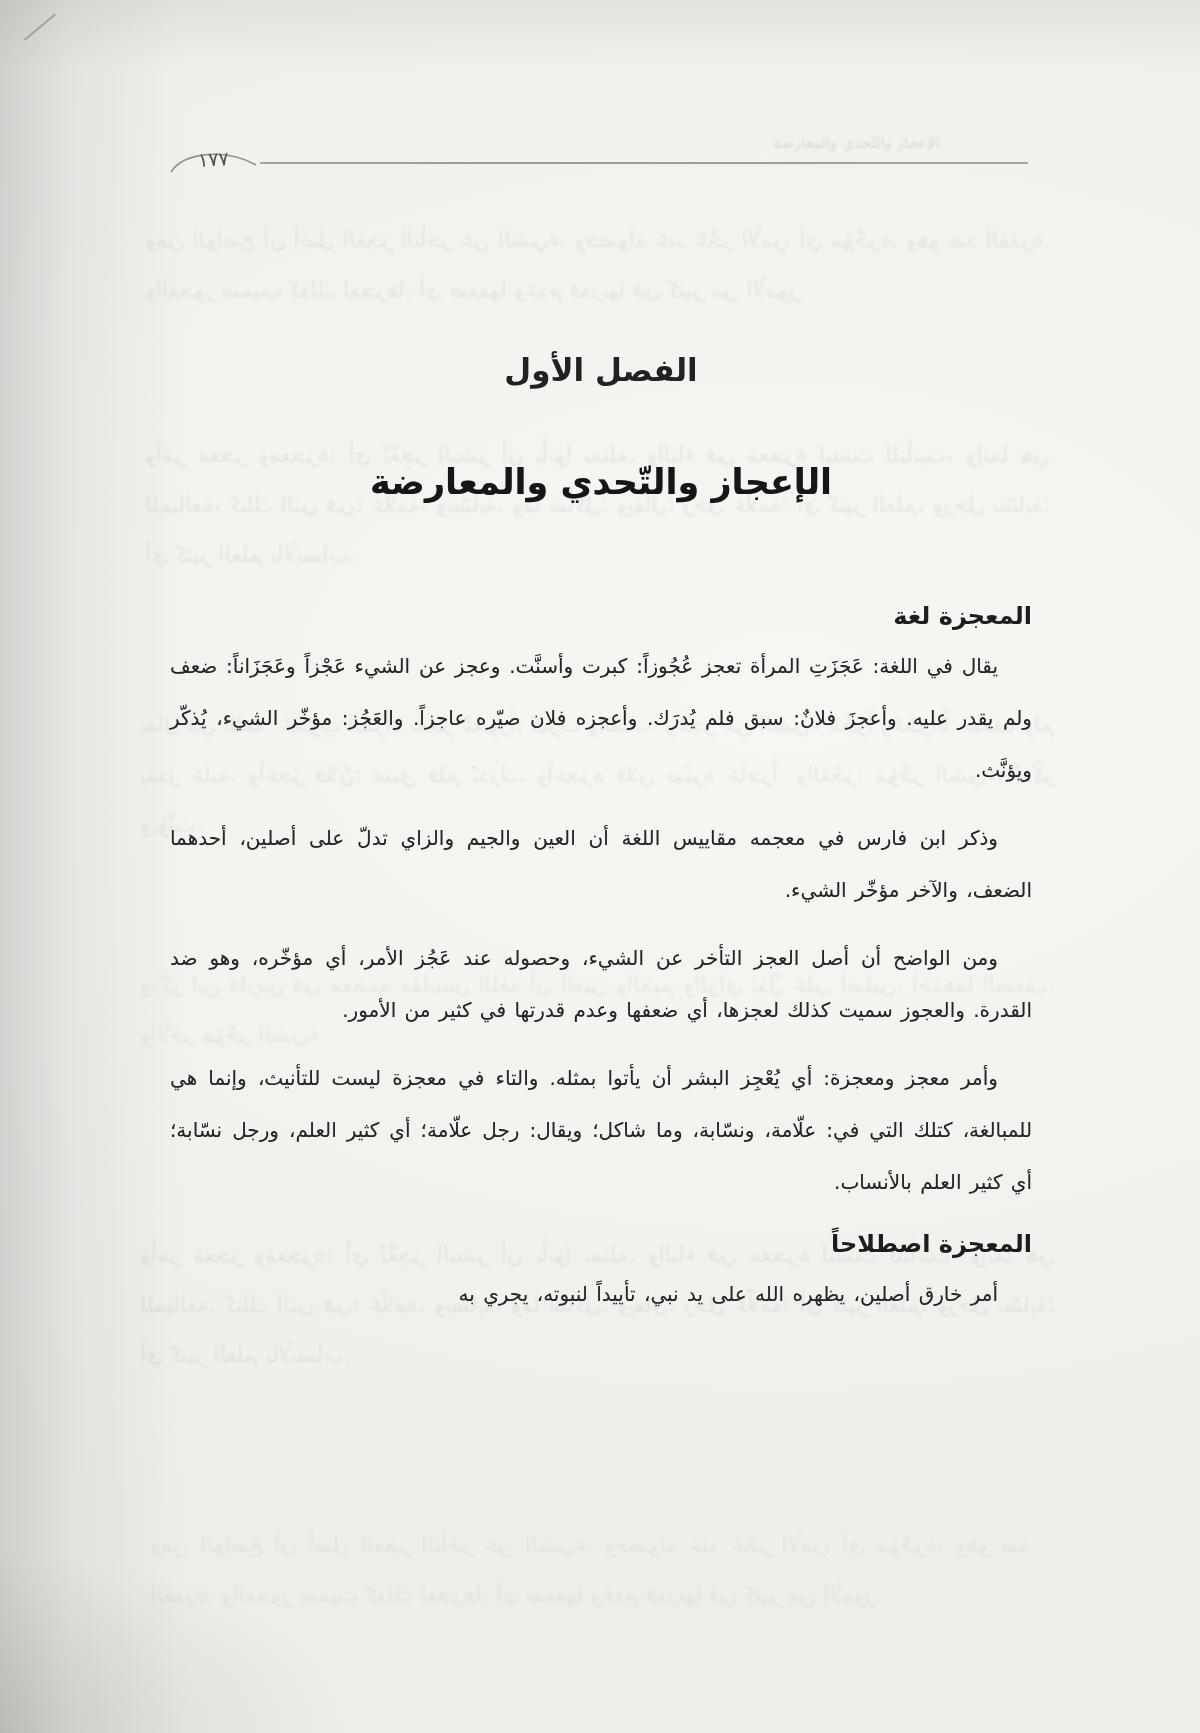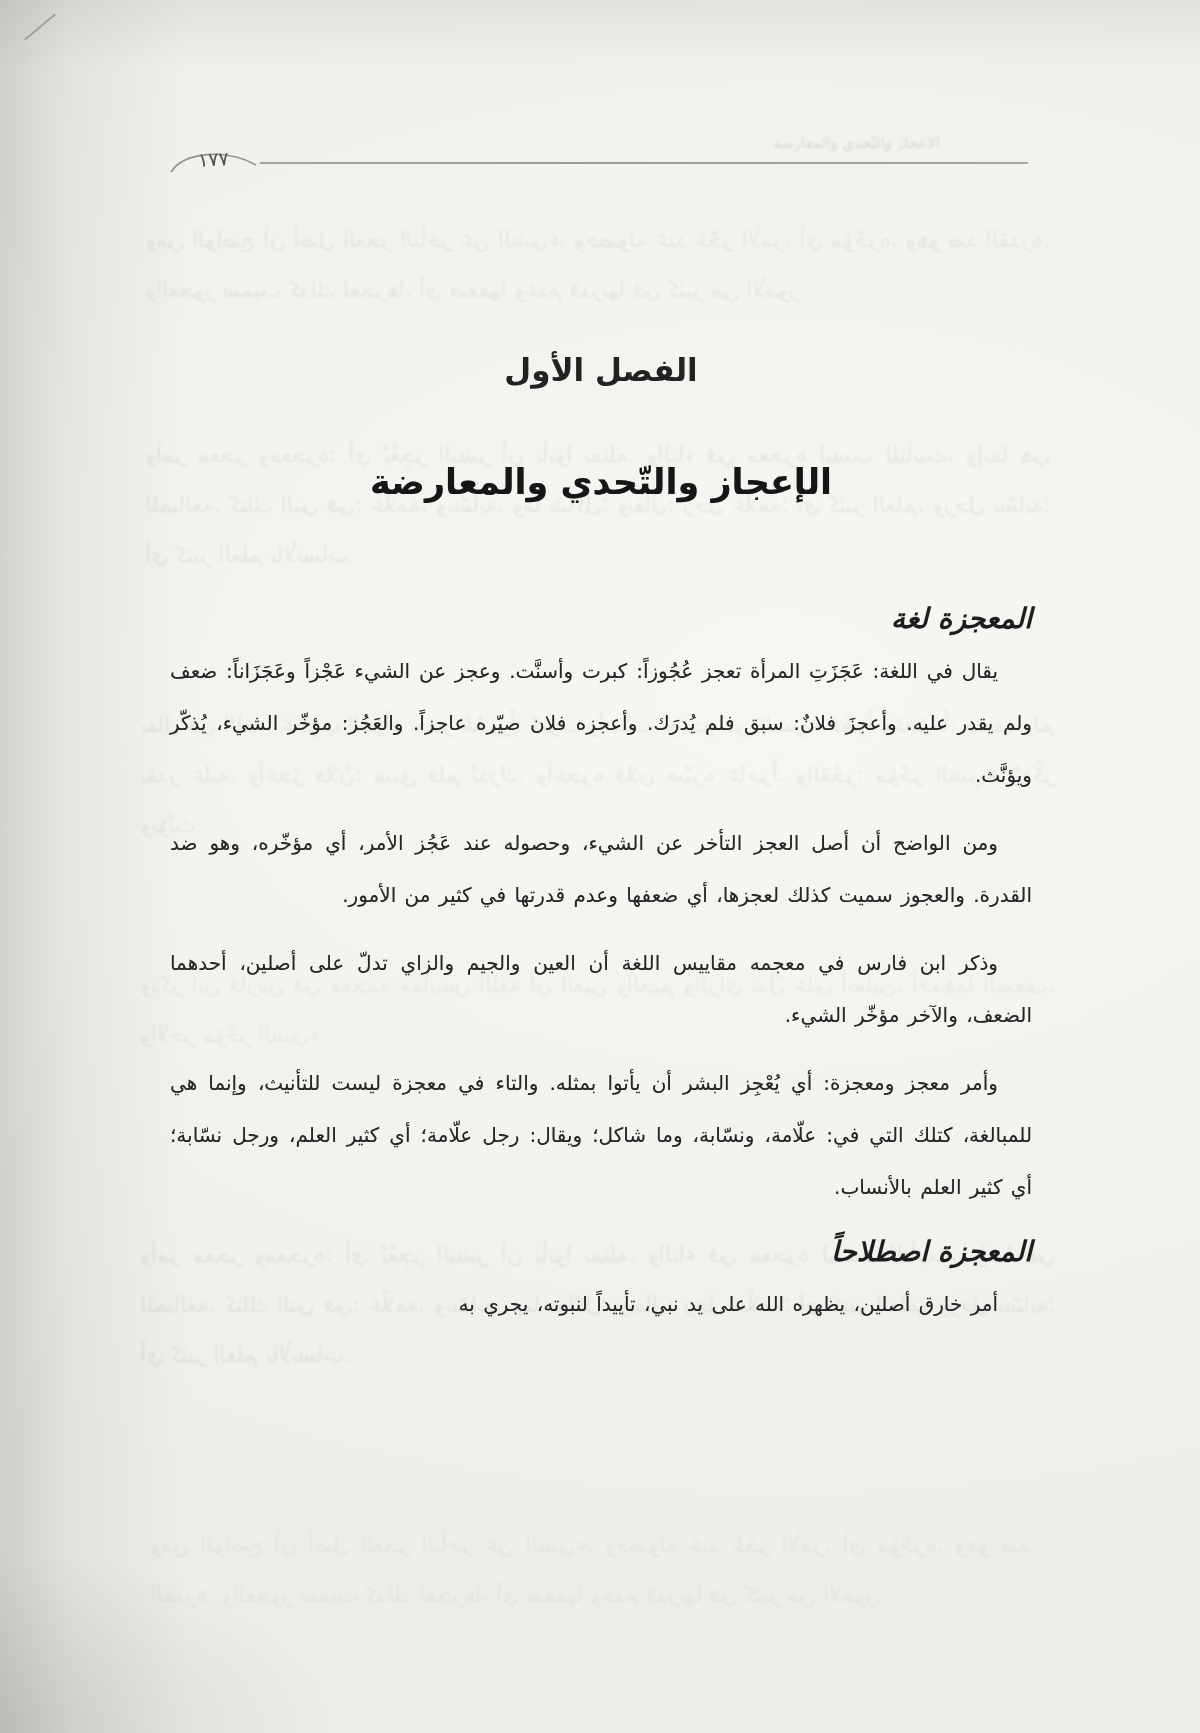--- a/index.html
+++ b/index.html
@@ -103,23 +103,22 @@
     margin: 74px 0 0 0;
     text-align: center;
     font-size: 35px; font-weight: 700;
     color: #161616;
     letter-spacing: 0.5px;
     text-shadow: 0 0 0.5px rgba(0,0,0,0.4);
   }
   .sec-heading {
     margin: 100px 0 0 0;
     text-align: right;
-    font-size: 28px; font-weight: 700;
+    font-size: 24px; font-weight: 700;
     color: #1d1d1d;
-    font-style: italic;
   }
   .sec-heading.second { margin-top: 22px; }
   .content p {
     margin: 16px 0 0 0;
     font-size: 20px;
     line-height: 52px;
     color: #262626;
     text-indent: 34px;
     word-spacing: 2px;
     text-shadow: 0 0 0.4px rgba(0,0,0,0.28);
@@ -155,22 +154,22 @@
 
   <div class="content">
 
     <h2 class="chapter">الفصل الأول</h2>
 
     <h1 class="book-title">الإعجاز والتّحدي والمعارضة</h1>
 
     <h3 class="sec-heading">المعجزة لغة</h3>
 
     <p class="first-after-heading">يقال في اللغة: عَجَزَتِ المرأة تعجز عُجُوزاً: كبرت وأسنَّت. وعجز عن الشيء عَجْزاً وعَجَزَاناً: ضعف ولم يقدر عليه. وأعجزَ فلانٌ: سبق فلم يُدرَك. وأعجزه فلان صيّره عاجزاً. والعَجُز: مؤخّر الشيء، يُذكّر ويؤنَّث.</p>
+    <p>وذكر ابن فارس في معجمه مقاييس اللغة أن العين والجيم والزاي تدلّ على أصلين، أحدهما الضعف، والآخر مؤخّر الشيء.</p>
     <p>ومن الواضح أن أصل العجز التأخر عن الشيء، وحصوله عند عَجُز الأمر، أي مؤخّره، وهو ضد القدرة. والعجوز سميت كذلك لعجزها، أي ضعفها وعدم قدرتها في كثير من الأمور.</p>
-    <p>وذكر ابن فارس في معجمه مقاييس اللغة أن العين والجيم والزاي تدلّ على أصلين، أحدهما الضعف، والآخر مؤخّر الشيء.</p>
     <p>وأمر معجز ومعجزة: أي يُعْجِز البشر أن يأتوا بمثله. والتاء في معجزة ليست للتأنيث، وإنما هي للمبالغة، كتلك التي في: علّامة، ونسّابة، وما شاكل؛ ويقال: رجل علّامة؛ أي كثير العلم، ورجل نسّابة؛ أي كثير العلم بالأنساب.</p>
 
     <h3 class="sec-heading second">المعجزة اصطلاحاً</h3>
 
     <p class="first-after-heading">أمر خارق أصلين، يظهره الله على يد نبي، تأييداً لنبوته، يجري به</p>
 
   </div>
 
 </div>
 

